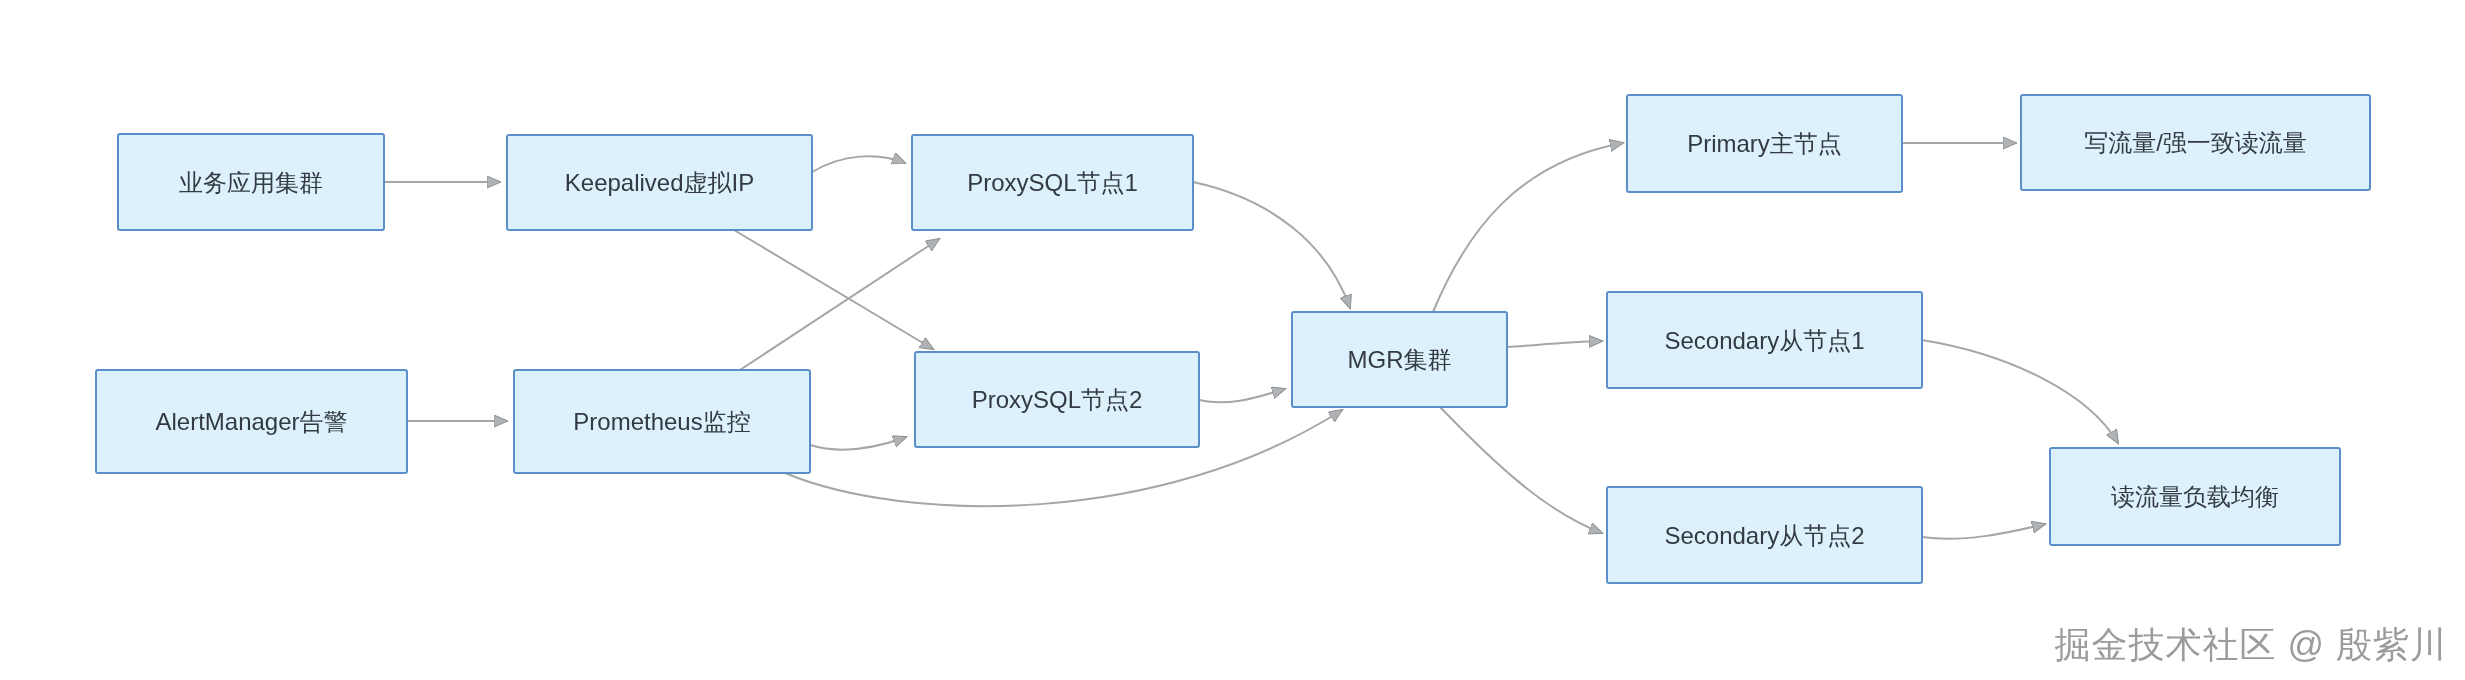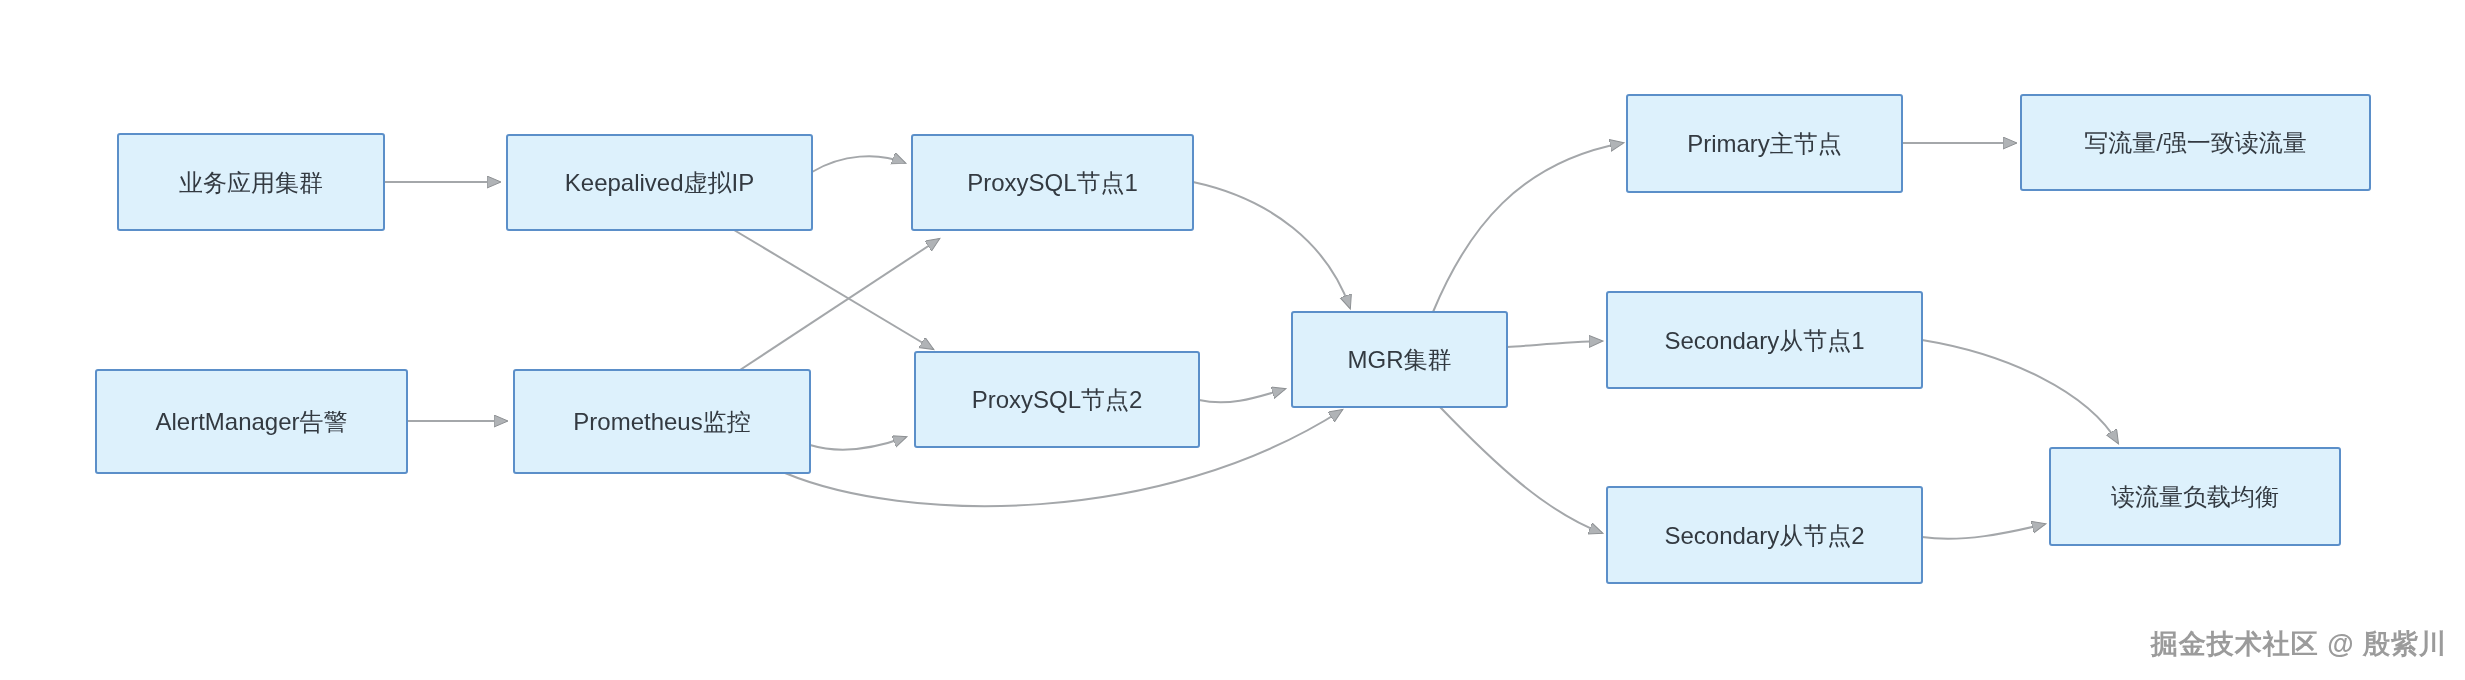--- a/index.html
+++ b/index.html
@@ -12,23 +12,23 @@
     overflow: hidden;
   }
   svg.diagram { position: absolute; left: 0; top: 0; }
   svg.diagram text {
     font-family: "Liberation Sans", sans-serif;
     font-size: 24px;
   }
   .watermark {
     position: absolute;
     right: 18px;
-    bottom: 18px;
-    font-size: 27px;
-    font-weight: bold;
+    bottom: 10px;
+    font-size: 36px;
+    font-weight: normal;
     letter-spacing: 1px;
     color: #9b9b9b;
     text-shadow: 1px 1px 0 rgba(255,255,255,0.95), 2px 2px 1px rgba(255,255,255,0.6);
     white-space: nowrap;
   }
 </style>
 </head>
 <body>
 
 <div class="canvas">

